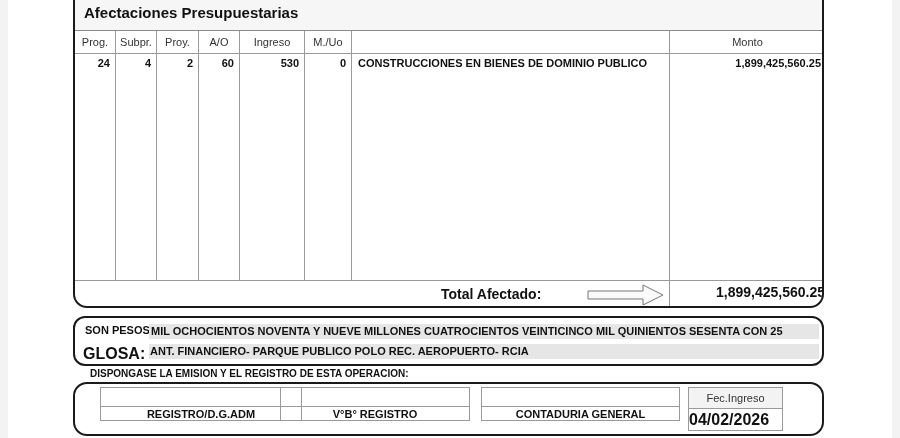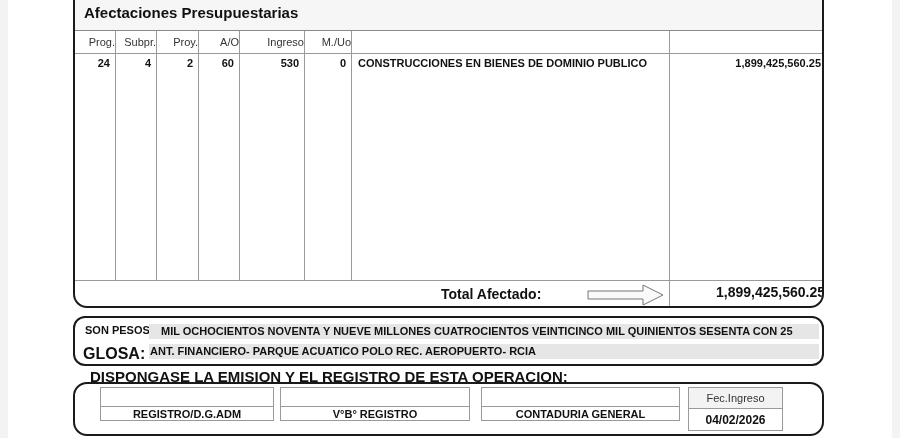--- a/index.html
+++ b/index.html
@@ -23,52 +23,52 @@
   }
   .budget-title span { font-size: 15px; font-weight: bold; position: relative; top: 2px; }
 
   .grid {
     position: absolute; left: 0; top: 43px; width: 100%; height: 249px;
   }
   .col-line { position: absolute; top: 0; width: 1px; height: 249px; background: #9a9a9a; }
   .hdr-line { position: absolute; left: 0; top: 22px; width: 100%; height: 1px; background: #9a9a9a; }
   .total-line { position: absolute; left: 0; top: 249px; width: 100%; height: 1px; background: #9a9a9a; }
 
-  .hdr-cell { position: absolute; top: 0; height: 22px; line-height: 22px; font-size: 11px; color: #333; text-align: right; }
+  .hdr-cell { position: absolute; top: 0; height: 22px; line-height: 22px; font-size: 11px; color: #333; text-align: center; }
   .row-cell { position: absolute; top: 23px; height: 18px; line-height: 18px; font-size: 11px; font-weight: bold; text-align: right; padding-right: 5px; }
   .row-desc { text-align: left; padding-left: 6px; padding-right: 0; }
 
   .total-label { position: absolute; left: 366px; top: 298px; font-size: 14px; font-weight: bold; }
   .total-arrow { position: absolute; left: 512px; top: 296px; }
   .total-value { position: absolute; left: 596px; width: 155px; top: 296px; font-size: 14px; font-weight: bold; text-align: right; padding-right: 1px; }
 
   
   .pesos-box {
     position: absolute; left: 73px; top: 316px; width: 751px; height: 50px;
     border: 2px solid #1a1a1a; border-radius: 12px; background: #fff; overflow: hidden;
   }
   .pesos-label { position: absolute; left: 2px; top: 6px; font-size: 11px; font-weight: bold; margin-left: 8px; }
-  .pesos-value { position: absolute; left: 74px; top: 6px; width: 670px; height: 15px; background: #e6e6e6; font-size: 11px; font-weight: bold; white-space: nowrap; overflow: hidden; line-height: 15px; padding-left: 12px; }
+  .pesos-value { position: absolute; left: 74px; top: 6px; width: 670px; height: 15px; background: #e6e6e6; font-size: 11px; font-weight: bold; white-space: nowrap; overflow: hidden; line-height: 15px; padding-left: 2px; }
   .glosa-label { position: absolute; left: 8px; top: 27px; font-size: 16px; font-weight: bold; }
   .glosa-value { position: absolute; left: 74px; top: 26px; width: 670px; height: 15px; background: #e6e6e6; font-size: 11px; font-weight: bold; line-height: 15px; padding-left: 1px; }
 
-  .dispongase { position: absolute; left: 90px; top: 368px; font-size: 15px; font-weight: bold; }
+  .dispongase { position: absolute; left: 90px; top: 368px; font-size: 10px; font-weight: bold; }
 
   
   .sign-box {
     position: absolute; left: 73px; top: 382px; width: 751px; height: 54px;
     border: 2px solid #1a1a1a; border-radius: 14px; background: #fff;
   }
   .sig-cell { position: absolute; top: 3px; height: 34px; border: 1px solid #9a9a9a; }
   .sig-cell .sig-blank { height: 19px; border-bottom: 1px solid #9a9a9a; }
   .sig-cell .sig-label { height: 14px; line-height: 14px; font-size: 11px; font-weight: bold; text-align: center; }
 
   .fec-cell { position: absolute; left: 613px; top: 3px; width: 95px; height: 44px; border: 1px solid #9a9a9a; }
   .fec-head { height: 21px; line-height: 21px; text-align: center; font-size: 11px; color: #333; background: #f3f3f3; border-bottom: 1px solid #9a9a9a; }
-  .fec-val { height: 22px; line-height: 22px; text-align: center; font-size: 12px; font-weight: bold; }
+  .fec-val { height: 22px; line-height: 22px; font-size: 16px; font-weight: bold; }
 </style>
 </head>
 <body>
 
 <div class="edge-left"></div>
 <div class="edge-right"></div>
 
 <div class="budget-box">
   <div class="title-band"></div>
   <div class="budget-title">
@@ -84,20 +84,21 @@
     <div class="col-line" style="left:229px"></div>
     <div class="col-line" style="left:276px"></div>
     <div class="col-line" style="left:594px"></div>
 
     <div class="hdr-cell" style="left:0;width:40px">Prog.</div>
     <div class="hdr-cell" style="left:41px;width:40px">Subpr.</div>
     <div class="hdr-cell" style="left:82px;width:41px">Proy.</div>
     <div class="hdr-cell" style="left:124px;width:40px">A/O</div>
     <div class="hdr-cell" style="left:165px;width:64px">Ingreso</div>
     <div class="hdr-cell" style="left:230px;width:46px">M./Uo</div>
+    <div class="hdr-cell" style="left:595px;width:155px">Monto</div>
 
     <div class="row-cell" style="left:0;width:40px">24</div>
     <div class="row-cell" style="left:41px;width:40px">4</div>
     <div class="row-cell" style="left:82px;width:41px">2</div>
     <div class="row-cell" style="left:124px;width:40px">60</div>
     <div class="row-cell" style="left:165px;width:64px">530</div>
     <div class="row-cell" style="left:230px;width:46px">0</div>
     <div class="row-cell row-desc" style="left:277px;width:317px">CONSTRUCCIONES EN BIENES DE DOMINIO PUBLICO</div>
     <div class="row-cell" style="left:595px;width:155px;padding-right:4px">1,899,425,560.25</div>
 
@@ -109,27 +110,27 @@
   <svg class="total-arrow" width="78" height="22" viewBox="0 0 78 22">
     <path d="M1 7 H56 V1 L76 11 L56 21 V15 H1 Z" fill="#fafafa" stroke="#777" stroke-width="1"></path>
   </svg>
   <div class="total-value">1,899,425,560.25</div>
 </div>
 
 <div class="pesos-box">
   <div class="pesos-label">SON PESOS:</div>
   <div class="pesos-value">MIL OCHOCIENTOS NOVENTA Y NUEVE MILLONES CUATROCIENTOS VEINTICINCO MIL QUINIENTOS SESENTA CON 25</div>
   <div class="glosa-label">GLOSA:</div>
-  <div class="glosa-value">ANT. FINANCIERO- PARQUE ACUATICO POLO REC. AEROPUERTO- RCIA</div>
+  <div class="glosa-value">ANT. FINANCIERO- PARQUE PUBLICO POLO REC. AEROPUERTO- RCIA</div>
 </div>
 
 <div class="dispongase">DISPONGASE LA EMISION Y EL REGISTRO DE ESTA OPERACION:</div>
 
 <div class="sign-box">
-  <div class="sig-cell" style="left:25px;width:174px">
+  <div class="sig-cell" style="left:25px;width:202px">
     <div class="sig-blank"></div>
     <div class="sig-label">REGISTRO/D.G.ADM</div>
   </div>
   <div class="sig-cell" style="left:205px;width:190px">
     <div class="sig-blank"></div>
     <div class="sig-label">V°B° REGISTRO</div>
   </div>
   <div class="sig-cell" style="left:406px;width:199px">
     <div class="sig-blank"></div>
     <div class="sig-label">CONTADURIA GENERAL</div>

